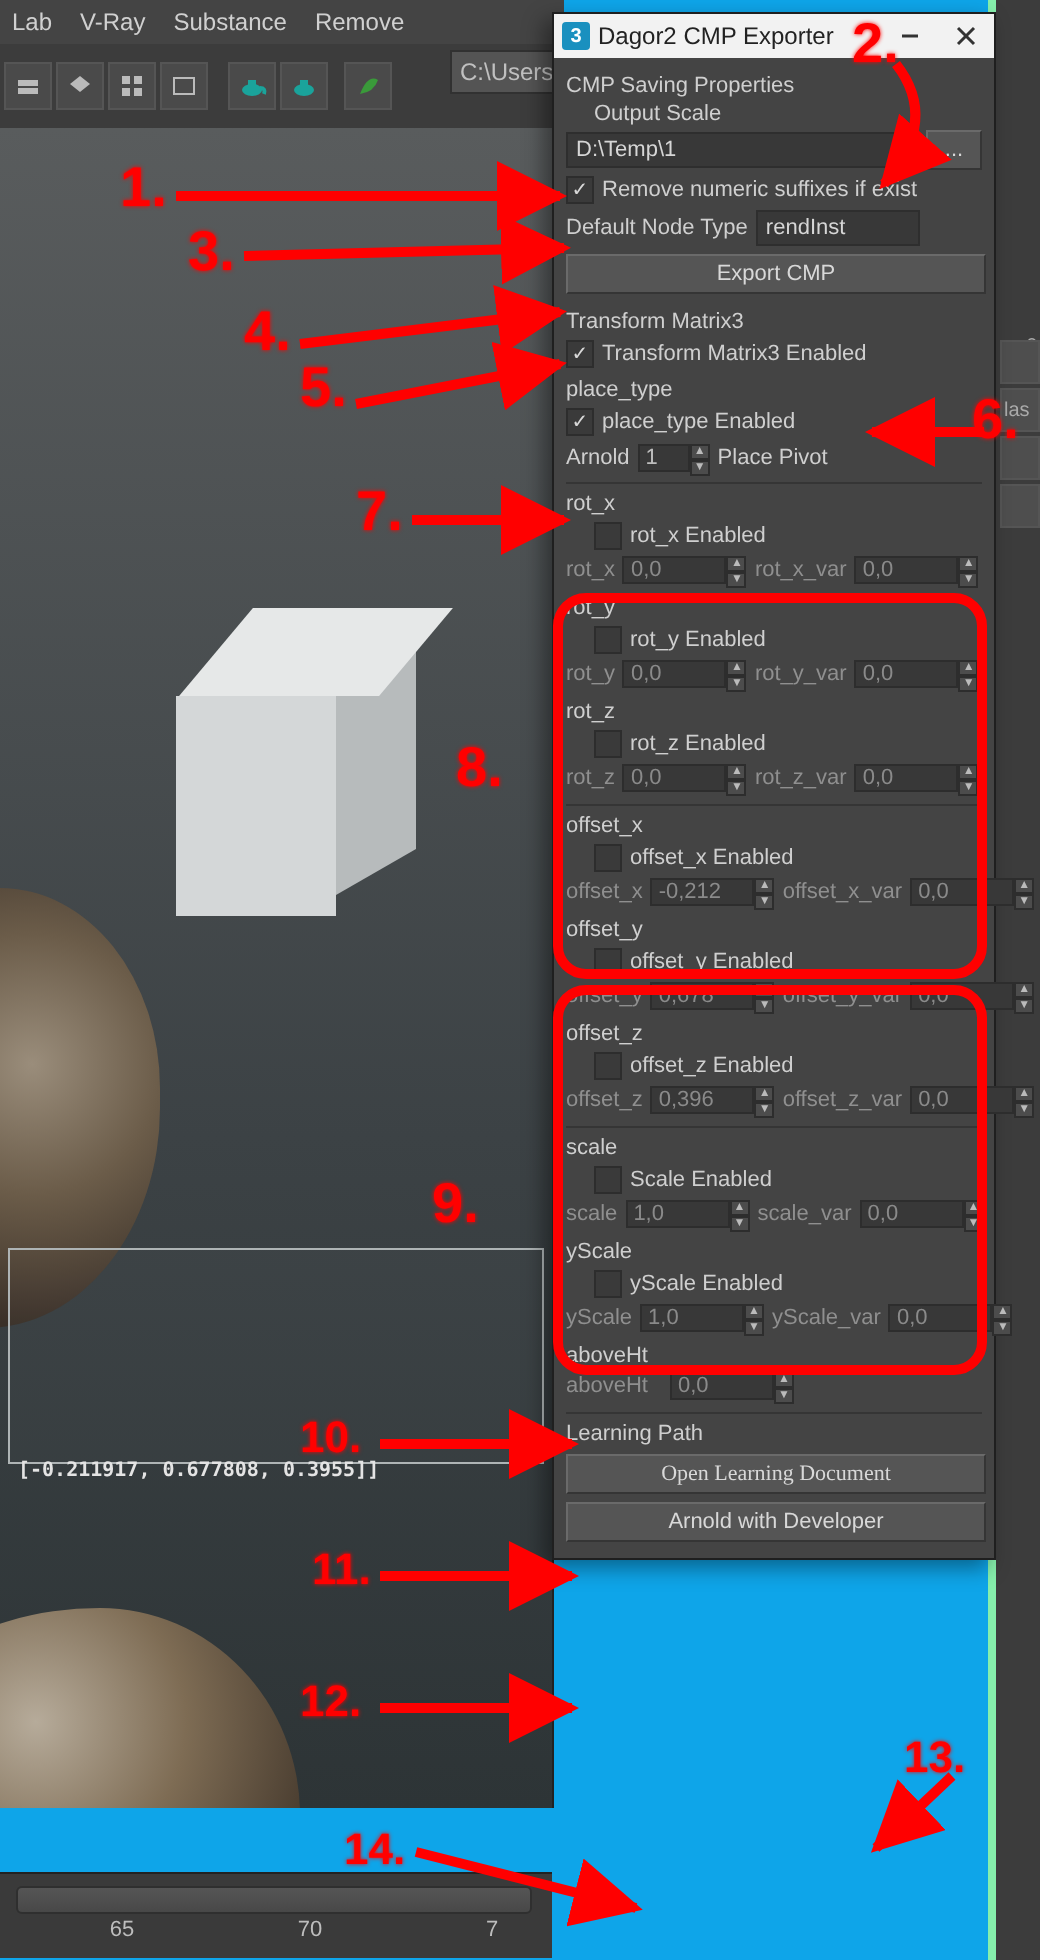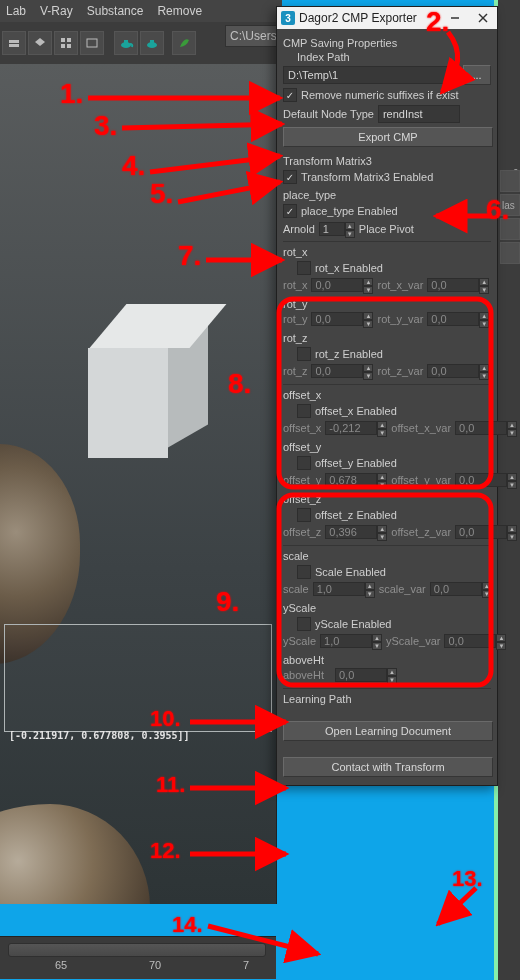--- a/index.html
+++ b/index.html
@@ -420,21 +420,21 @@
       <svg width="10" height="10">
             <line x1="1" y1="1" x2="9" y2="9" stroke="#333" stroke-width="1.5"></line>
             <line x1="9" y1="1" x2="1" y2="9" stroke="#333" stroke-width="1.5"></line>
           </svg>
     </div>
   </div>
 
   <div class="dlg-body">
 
     <div class="group-title">CMP Saving Properties</div>
-    <div class="subtitle indent">Index Path</div>
+    <div class="subtitle indent">Output Scale</div>
     <div class="sect-row">
       <input class="input_text" value="D:\Temp\1" style="">
       <div class="btn mini">...</div>
     </div>
     <div class="sect-row">
       <span class="chk checked"></span>
       <span>Remove numeric suffixes if exist</span>
     </div>
     <div class="sect-row">
       <span>Default Node Type</span>
@@ -484,20 +484,24 @@
       <span class="spinner disabled">
             <span class="sp-val">0,0</span>
             <span class="sp-btns">
               <div>▲</div>
               <div>▼</div>
             </span>
           </span>
     </div>
 
     <div class="group-title">rot_y</div>
+    <div class="sect-row indent">
+      <span class="chk"></span>
+      <span>rot_y Enabled</span>
+    </div>
     <div class="val-row">
       <span class="muted">rot_y</span>
       <span class="spinner disabled">
             <span class="sp-val">0,0</span>
             <span class="sp-btns">
               <div>▲</div>
               <div>▼</div>
             </span>
           </span>
       <span class="muted">rot_y_var</span>
@@ -663,22 +667,22 @@
             <span class="sp-val">0,0</span>
             <span class="sp-btns">
               <div>▲</div>
               <div>▼</div>
             </span>
           </span>
     </div>
     <div class="rule"></div>
 
     <div class="group-title">Learning Path</div>
-    <div class="btn wide" style="margin:16px 0;">Open Learning Document</div>
-    <div class="btn wide">Contact with Transform</div>
+    <div class="btn wide" style="margin:4px 0;font-family:Liberation Serif, serif;">Open Learning Document</div>
+    <div class="btn wide">Arnold with Developer</div>
   </div>
 </div>
 
 <div class="ann" style="left:60px; top:78px;">
   <span class="ann-text">1.</span>
   <svg width="220" height="30" style="position:absolute; left:28px; top:6px;">
         <defs>
           <marker id="ah" viewBox="0 0 10 10" refX="9" refY="5" markerWidth="7" markerHeight="7" orient="auto">
             <path d="M0 0 L10 5 L0 10 z" fill="#ff0000"></path>
           </marker>

